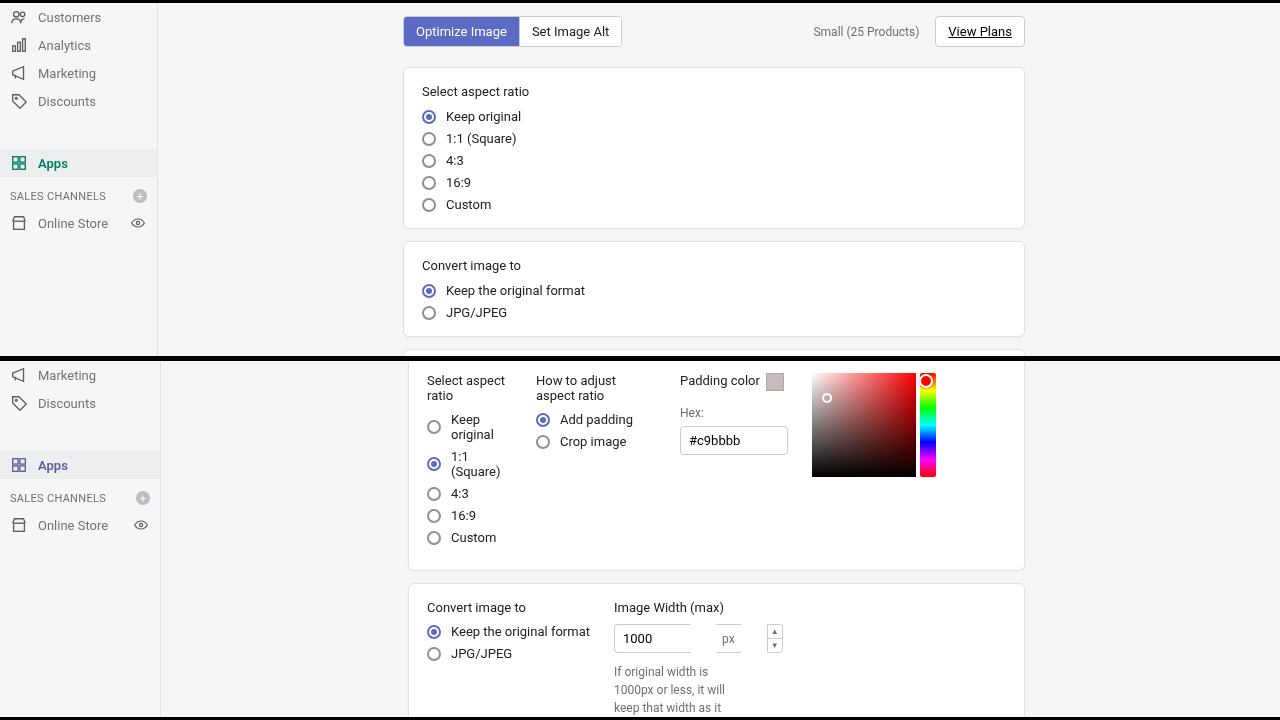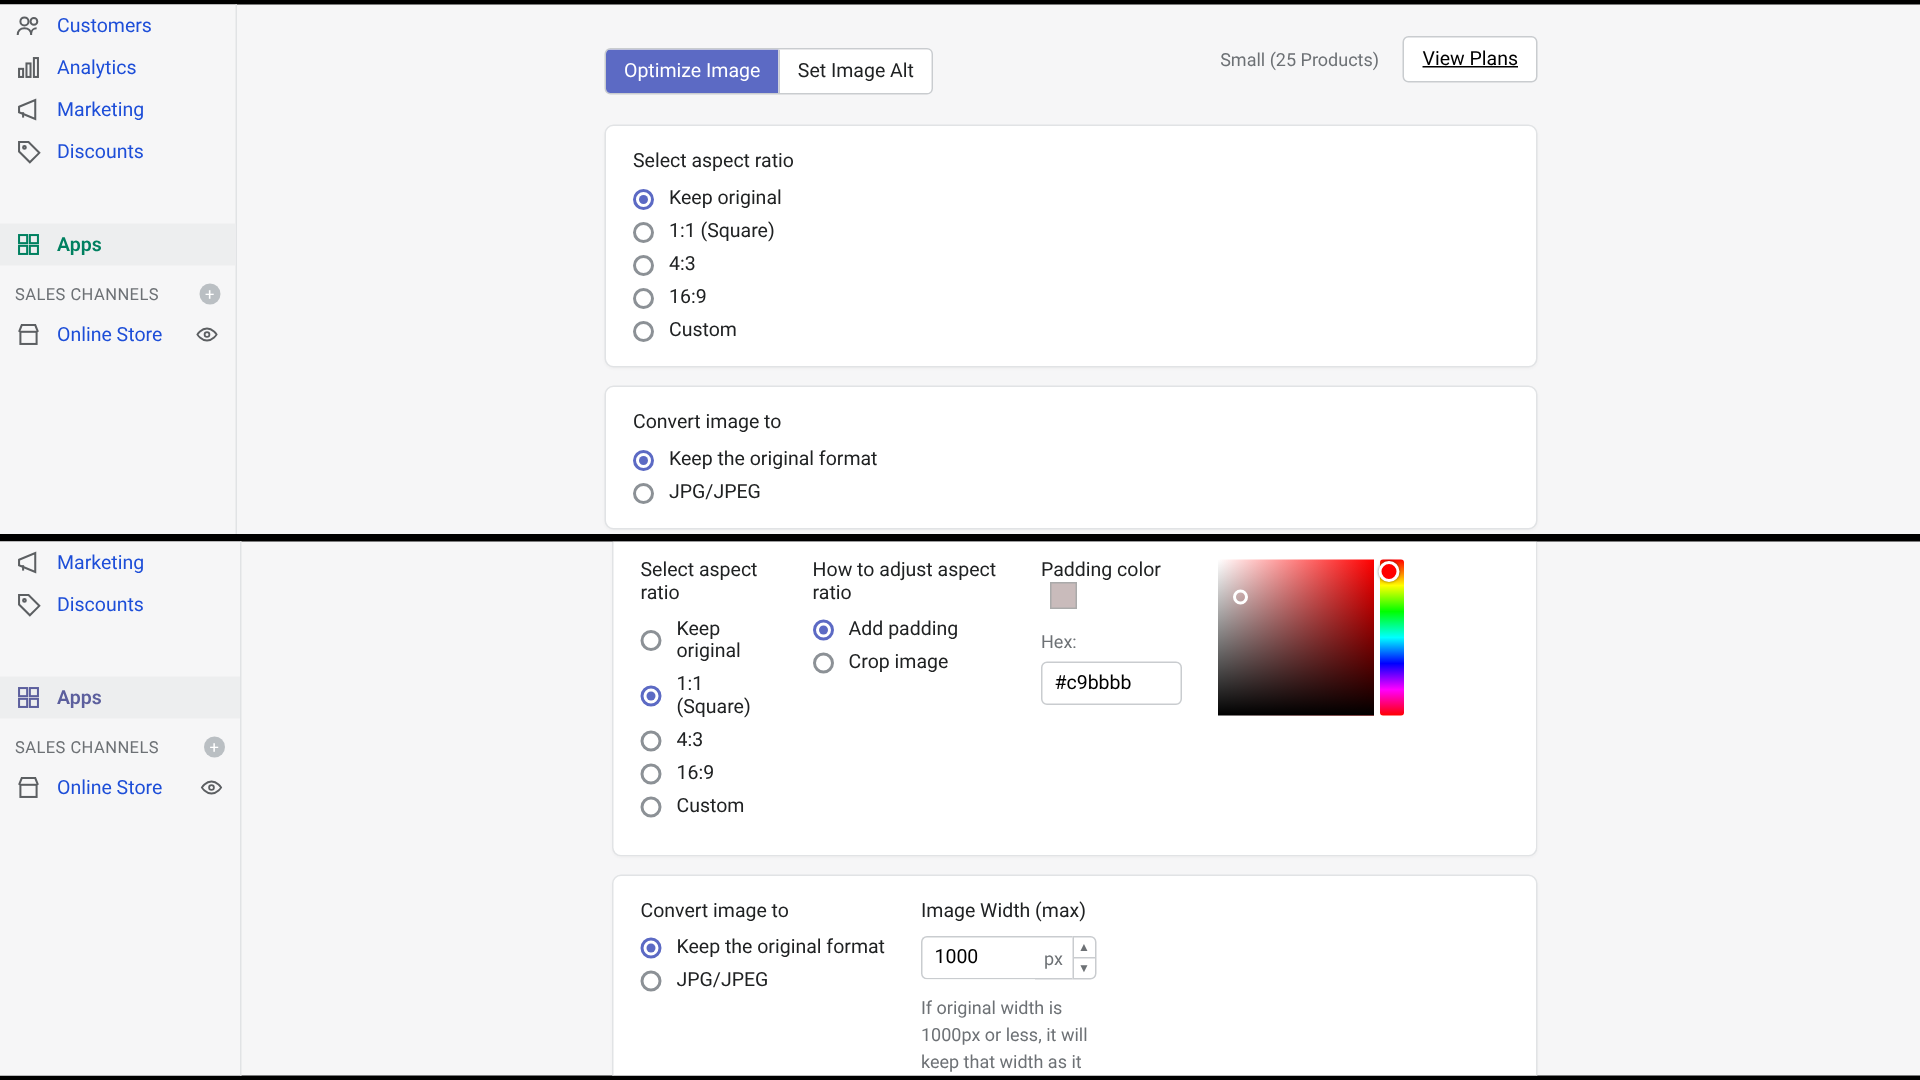--- a/index.html
+++ b/index.html
@@ -4,33 +4,33 @@
 <style>
 * { box-sizing: border-box; margin: 0; padding: 0; font-family: -apple-system, BlinkMacSystemFont, "Segoe UI", Roboto, sans-serif; }
 body { background: #000; width: 1280px; height: 720px; overflow: hidden; }
 .panel { background: #f6f6f7; position: relative; }
 .top-panel { height: 356px; border-top: 3px solid #000; }
 .divider { height: 5px; background: #000; }
 .bottom-panel { height: 356px; }
 
 .sidebar { position: absolute; left: 0; top: 0; width: 158px; height: 100%; background: #f6f6f7; border-right: 1px solid #e1e3e5; }
 .bottom-panel .sidebar { width: 161px; }
-.nav-item { display: flex; align-items: center; padding: 5px 10px; font-size: 13px; color: #1d4ed8; cursor: pointer; }
+.nav-item { display: flex; align-items: center; padding: 5px 10px; font-size: 13px; color: #737373; cursor: pointer; }
 .nav-item.active { background: #edeeef; color: #008060; font-weight: 600; border-left: 3px solid transparent; padding-left: 7px; margin-top: 34px; }
 .bottom-panel .nav-item.active { color: #5c5f9d; }
 .nav-item .icon { width: 18px; height: 18px; margin-right: 10px; display: flex; align-items: center; justify-content: center; }
 .sales-channels { display: flex; justify-content: space-between; align-items: center; padding: 12px 10px 6px; font-size: 11px; color: #6d7175; letter-spacing: 0.3px; }
 .add-circle { width: 14px; height: 14px; border-radius: 50%; background: #babfc3; color: #fff; display: flex; align-items: center; justify-content: center; font-size: 11px; line-height: 1; }
 
 .main { position: absolute; top: 0; height: 100%; overflow: hidden; }
 .top-panel .main { left: 158px; right: 0; }
 .bottom-panel .main { left: 161px; right: 0; }
 
 .header { display: flex; justify-content: space-between; align-items: center; padding: 13px 255px 10px 245px; }
-.tabs-group { display: inline-flex; border: 1px solid #c9cccf; border-radius: 4px; overflow: hidden; margin-top: 16px; }
+.tabs-group { display: inline-flex; border: 1px solid #c9cccf; border-radius: 4px; overflow: hidden; }
 .tab-btn { padding: 7px 12px; font-size: 13px; border: none; background: #fff; cursor: pointer; color: #202223; }
 .tab-btn.primary { background: #5c6ac4; color: #fff; }
 .tab-btn + .tab-btn { border-left: 1px solid #c9cccf; }
 .header-right { display: flex; align-items: center; gap: 16px; }
 .plan-text { font-size: 12px; color: #6d7175; }
 .view-plans { padding: 7px 12px; font-size: 13px; border: 1px solid #c9cccf; border-radius: 4px; background: #fff; cursor: pointer; text-decoration: underline; }
 
 .card { background: #fff; border: 1px solid #e1e3e5; border-radius: 6px; margin: 10px 255px 12px 245px; padding: 16px 18px; box-shadow: 0 1px 2px rgba(0,0,0,0.03); }
 .bottom-panel .card { margin: 0 255px 12px 247px; }
 .section-title { font-size: 13px; color: #202223; margin-bottom: 10px; }
@@ -39,29 +39,29 @@
 .radio.checked { border-color: #5c6ac4; }
 .radio.checked::after { content: ''; position: absolute; width: 6px; height: 6px; background: #5c6ac4; border-radius: 50%; top: 2px; left: 2px; }
 
 .products-card { padding: 16px 18px; }
 
 .bottom-card-1 { display: flex; gap: 24px; padding: 12px 18px 18px; }
 .col { display: flex; flex-direction: column; }
 .col-title { font-size: 13px; color: #202223; margin-bottom: 9px; }
 .swatch { width: 18px; height: 18px; background: #c9bbbb; border: 1px solid #aaa; display: inline-block; vertical-align: middle; margin-left: 6px; }
 .hex-label { font-size: 12px; color: #6d7175; margin-top: 6px; margin-bottom: 6px; }
-.hex-input { width: 94px; padding: 6px 8px; font-size: 13px; border: 1px solid #c9cccf; border-radius: 4px; }
+.hex-input { width: 108px; padding: 6px 8px; font-size: 13px; border: 1px solid #c9cccf; border-radius: 4px; }
 .color-picker { display: flex; gap: 4px; }
 .sat-val { width: 104px; height: 104px; background: linear-gradient(to top, #000, transparent), linear-gradient(to right, #fff, #ff0000); position: relative; }
 .sv-cursor { position: absolute; width: 10px; height: 10px; border: 2px solid #fff; border-radius: 50%; top: 20px; left: 10px; }
 .hue { width: 16px; height: 104px; background: linear-gradient(to bottom, #ff0000, #ffff00, #00ff00, #00ffff, #0000ff, #ff00ff, #ff0000); position: relative; border-radius: 2px; }
 .hue-cursor { position: absolute; width: 14px; height: 14px; border: 2px solid #fff; border-radius: 50%; background: #ff0000; top: 1px; left: -1px; box-shadow: 0 0 2px rgba(0,0,0,0.5); }
 
 .bottom-card-2 { display: flex; gap: 24px; padding: 16px 18px; }
-.width-input-wrap { display: flex; align-items: stretch; }
+.width-input-wrap { display: flex; align-items: stretch; gap: 26px; }
 .width-input { width: 76px; padding: 6px 8px; font-size: 13px; border: 1px solid #c9cccf; border-right: none; border-radius: 4px 0 0 4px; }
 .px-label { padding: 6px 6px; font-size: 12px; color: #6d7175; border: 1px solid #c9cccf; border-left: none; border-right: none; background: #fff; display: flex; align-items: center; }
 .steppers { display: flex; flex-direction: column; border: 1px solid #c9cccf; border-radius: 0 4px 4px 0; }
 .step { width: 14px; height: 50%; font-size: 8px; display: flex; align-items: center; justify-content: center; color: #6d7175; cursor: pointer; }
 .step:first-child { border-bottom: 1px solid #c9cccf; }
 .help-text { font-size: 12px; color: #6d7175; margin-top: 10px; line-height: 1.5; max-width: 120px; }
 
 svg { stroke: #5c5f62; stroke-width: 1.5; fill: none; }
 .nav-item.active svg { stroke: #008060; }
 .bottom-panel .nav-item.active svg { stroke: #5c5f9d; }

